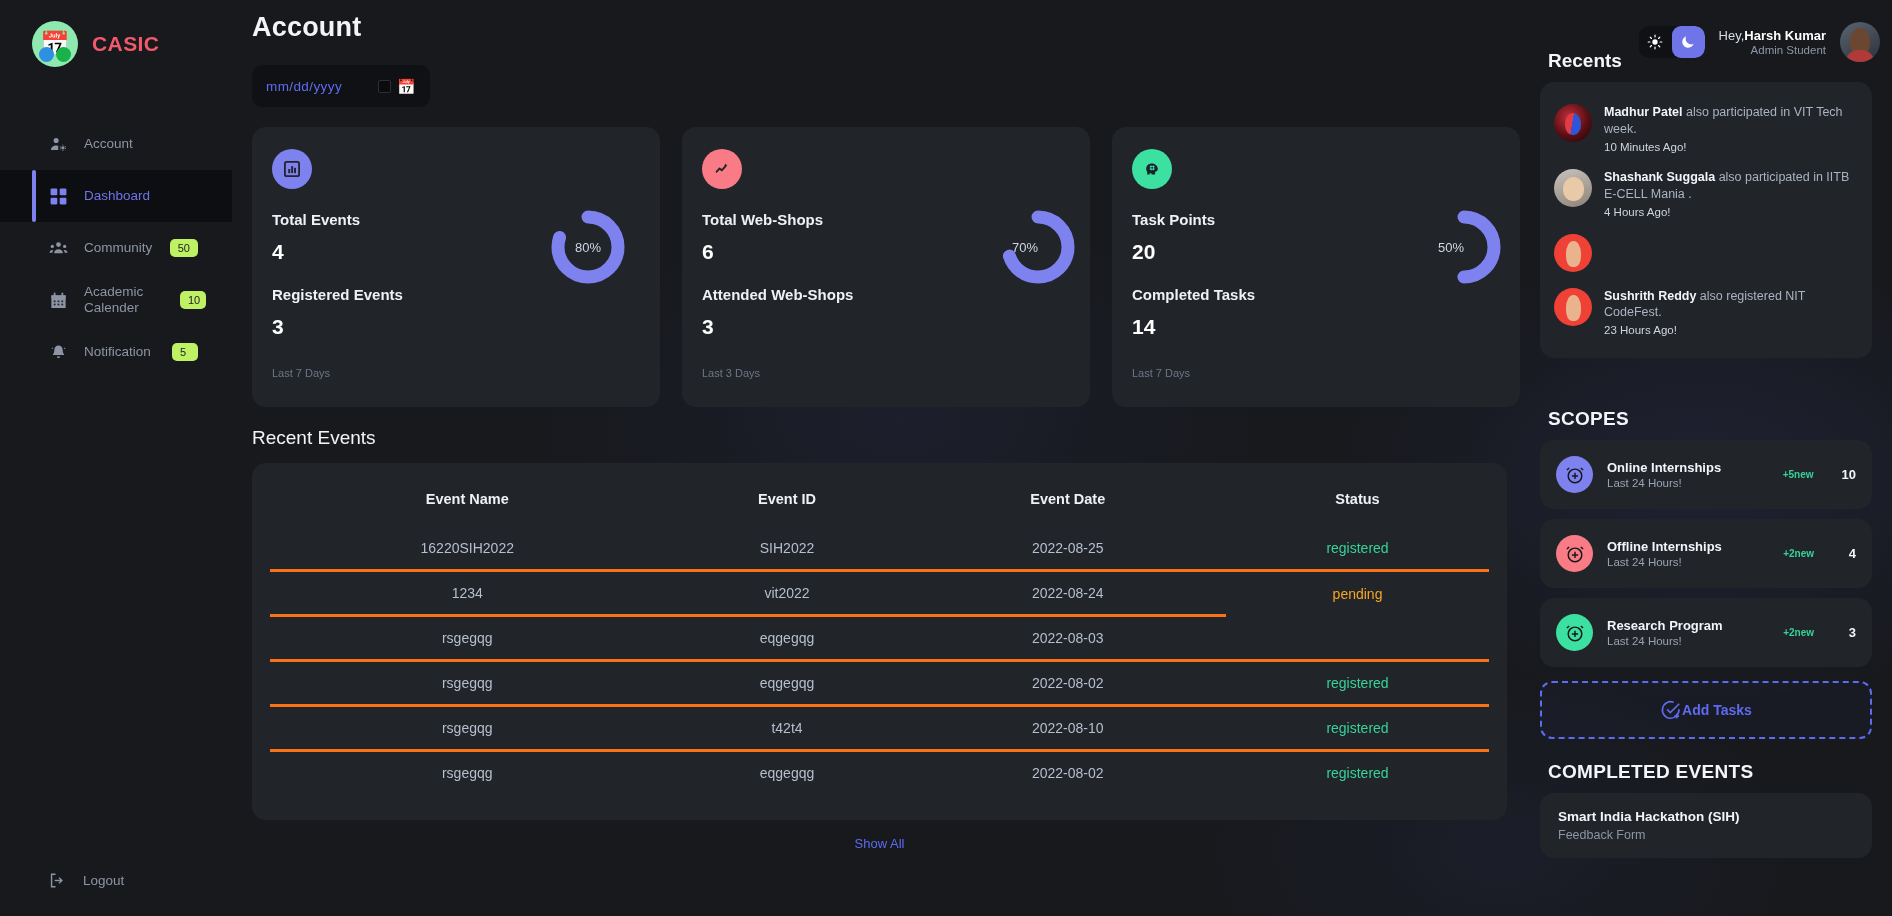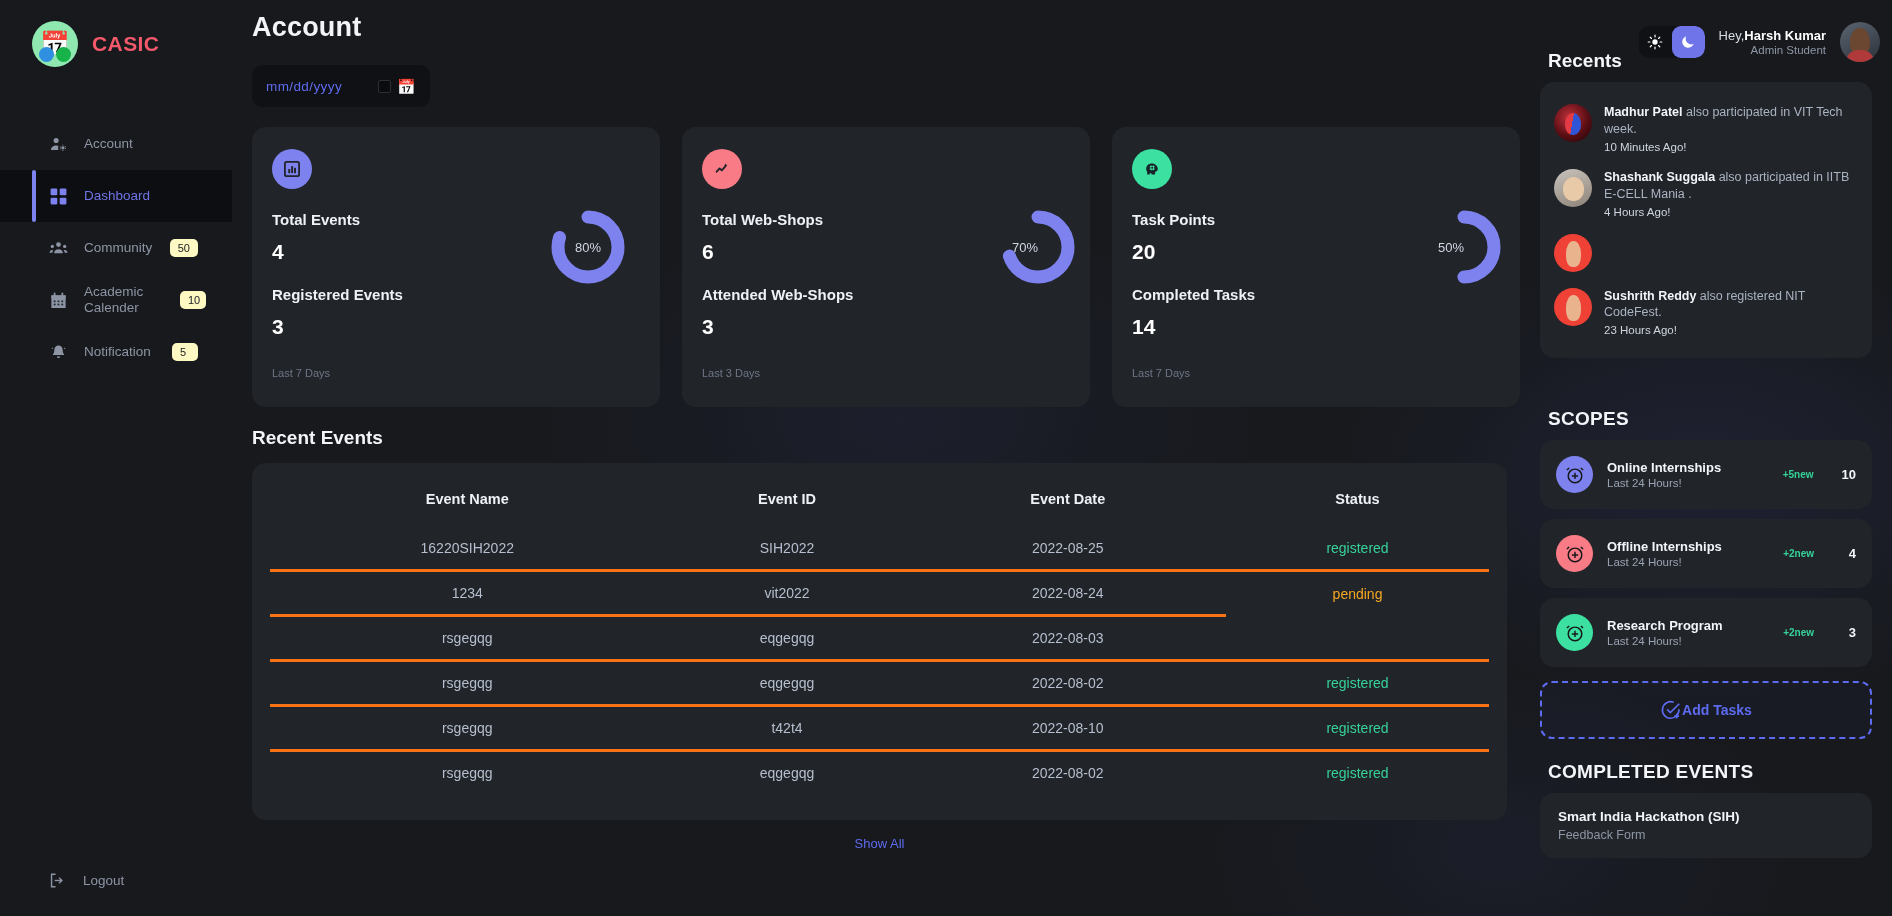--- a/index.html
+++ b/index.html
@@ -49,21 +49,21 @@
   .nav-item.active { background: #0d0e11; color: #6f74e8; }
   .nav-item.active::before {
     content: ""; position: absolute; left: 32px; top: 0; bottom: 0;
     width: 4px; border-radius: 2px; background: #7d82ef;
   }
   .nav-icon { width: 20px; height: 20px; display: flex; align-items: center; justify-content: center; flex: 0 0 20px; }
   .nav-icon svg { width: 19px; height: 19px; fill: #8d95a4; }
   .nav-item.active .nav-icon svg { fill: #7d82ef; }
   .nav-badge {
     margin-left: auto; margin-right: 34px;
-    background: #fef9c3; color: #1b1d22;
+    background: #bef264; color: #1b1d22;
     font-size: 11px; border-radius: 5px;
     padding: 3px 8px; min-width: 26px; text-align: left;
   }
   .logout {
     margin-top: auto; margin-bottom: 26px;
     display: flex; align-items: center; gap: 16px;
     padding-left: 48px; color: #8d95a4; font-size: 13.5px; cursor: pointer;
   }
   .logout svg { width: 19px; height: 19px; stroke: #8d95a4; fill: none; stroke-width: 1.8; }
 
@@ -103,21 +103,21 @@
   .card-foot { color: #6e7686; font-size: 11px; position: absolute; bottom: 28px; left: 20px; }
   .donut { position: absolute; }
   .donut .pct {
     position: absolute; inset: 0; display: flex; align-items: center; justify-content: center;
     color: #cfd6e2; font-size: 13px;
   }
   .donut svg { display: block; }
 
   
   .section-title {
-    color: #f2f4f8; font-size: 19px; font-weight: bold;
+    color: #f2f4f8; font-size: 19px; font-weight: normal;
     padding: 20px 0 0 20px;
   }
   .table-card {
     margin: 14px 0 0 20px; width: 1255px;
     background: #212429; border-radius: 14px;
     padding: 18px 18px 26px 18px;
   }
   table { width: 100%; border-collapse: collapse; }
   th {
     color: #eef1f6; font-size: 14.5px; font-weight: bold;

